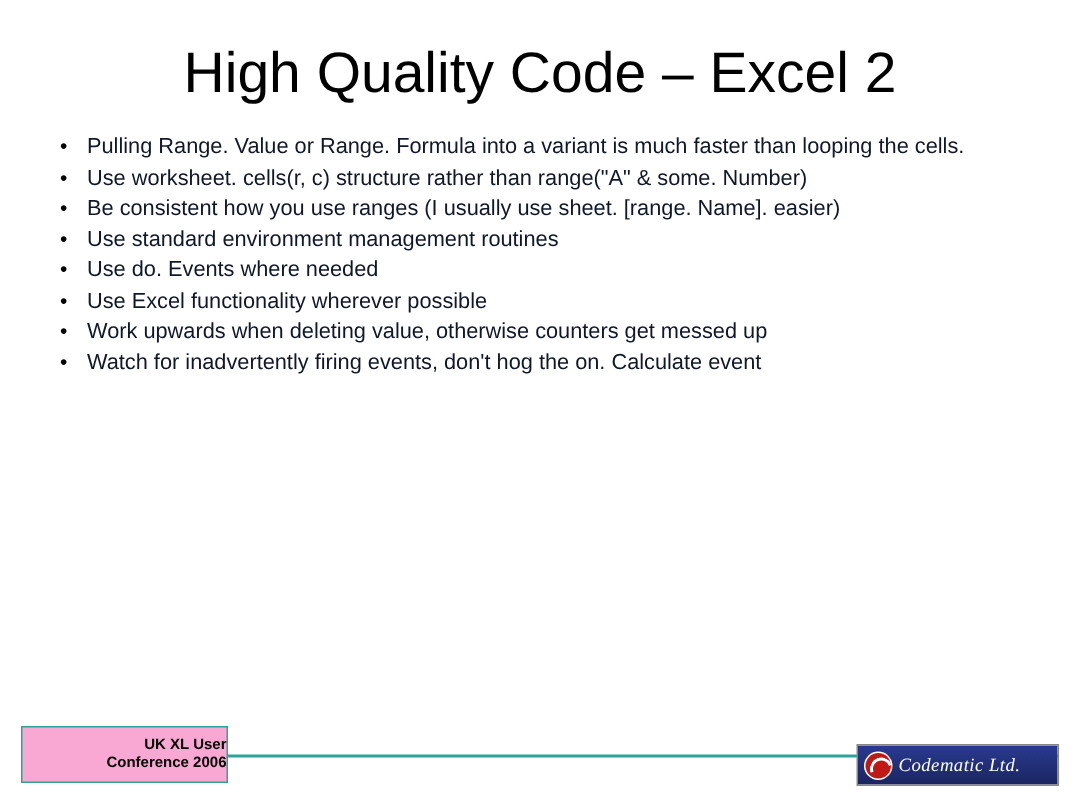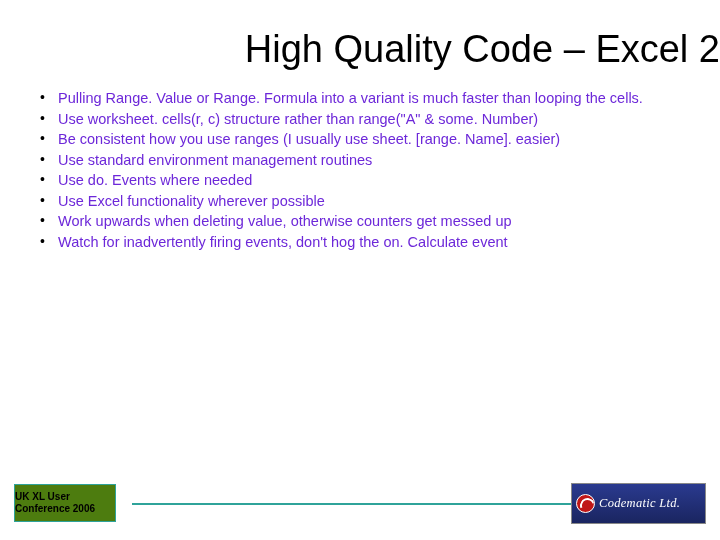--- a/index.html
+++ b/index.html
@@ -5,38 +5,38 @@
   * { box-sizing: border-box; margin: 0; padding: 0; }
   body {
     width: 720px;
     height: 540px;
     background: #ffffff;
     font-family: Verdana, Geneva, sans-serif;
     position: relative;
     overflow: hidden;
   }
   .title {
-    text-align: right;
+    text-align: center;
     font-size: 38px;
     font-weight: 400;
     padding-top: 28px;
     padding-bottom: 18px;
     font-family: Verdana, Geneva, sans-serif;
     color: #000;
   }
   .content {
     padding: 0 30px 0 34px;
   }
   ul {
     list-style: none;
   }
   li {
     font-size: 14.5px;
     line-height: 1.28;
-    color: #6d28d9;
+    color: #0f172a;
     position: relative;
     padding-left: 24px;
     margin-bottom: 2px;
     font-family: Verdana, Geneva, sans-serif;
   }
   li::before {
     content: "•";
     position: absolute;
     left: 6px;
     top: 0;
@@ -45,27 +45,27 @@
   }
   .footer {
     position: absolute;
     left: 14px;
     bottom: 16px;
     width: 692px;
     height: 40px;
   }
   .footer-box {
     border: 1.5px solid #2fa39a;
-    width: 102px;
+    width: 138px;
     height: 38px;
     display: flex;
     flex-direction: column;
     justify-content: center;
-    align-items: flex-start;
-    background: #4d7c0f;
+    align-items: flex-end;
+    background: #f9a8d4;
     position: relative;
     z-index: 2;
   }
   .footer-line1, .footer-line2 {
     font-size: 10px;
     font-weight: bold;
     color: #000;
     font-family: Verdana, Geneva, sans-serif;
     line-height: 1.2;
     text-align: center;
@@ -77,21 +77,21 @@
     top: 19px;
     height: 2px;
     background: #2fa39a;
     z-index: 1;
   }
   .logo {
     position: absolute;
     right: 14px;
     bottom: 16px;
     width: 135px;
-    height: 41px;
+    height: 28px;
     background: linear-gradient(#2a3a8f, #1a2560);
     border: 1px solid #888;
     display: flex;
     align-items: center;
     padding-left: 4px;
     z-index: 3;
   }
   .logo-mark {
     width: 19px;
     height: 19px;

